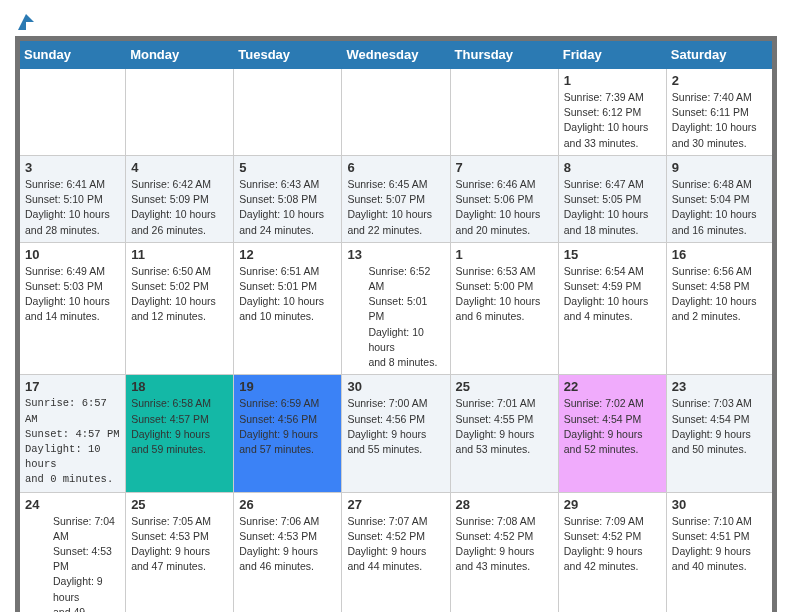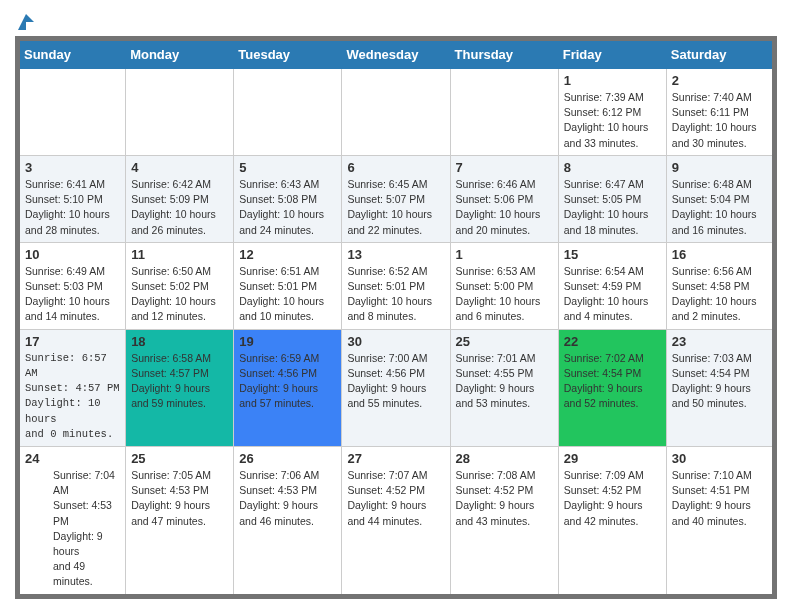--- a/index.html
+++ b/index.html
@@ -212,21 +212,21 @@
           </td>
           <td>
             <span class="day-number">12</span>
             <div class="day-info" style="white-space: pre-line;">Sunrise: 6:51 AM
 Sunset: 5:01 PM
 Daylight: 10 hours
 and 10 minutes.</div>
           </td>
           <td>
             <span class="day-number">13</span>
-            <div class="day-info" style="white-space: pre-line;">Sunrise: 6:52 AM
+            <div class="day-info" style="white-space: pre-line; margin-left: 21px;">Sunrise: 6:52 AM
 Sunset: 5:01 PM
 Daylight: 10 hours
 and 8 minutes.</div>
           </td>
           <td>
             <span class="day-number">1</span>
             <div class="day-info" style="white-space: pre-line;">Sunrise: 6:53 AM
 Sunset: 5:00 PM
 Daylight: 10 hours
 and 6 minutes.</div>
@@ -275,21 +275,21 @@
 Daylight: 9 hours
 and 55 minutes.</div>
           </td>
           <td style="background: rgb(240, 244, 248);">
             <span class="day-number">25</span>
             <div class="day-info" style="white-space: pre-line;">Sunrise: 7:01 AM
 Sunset: 4:55 PM
 Daylight: 9 hours
 and 53 minutes.</div>
           </td>
-          <td style="background: #22c55e; margin-left: 32px;">
+          <td style="background: #f0abfc; margin-left: 32px;">
             <span class="day-number">22</span>
             <div class="day-info" style="white-space: pre-line;">Sunrise: 7:02 AM
 Sunset: 4:54 PM
 Daylight: 9 hours
 and 52 minutes.</div>
           </td>
           <td style="background: rgb(240, 244, 248);">
             <span class="day-number">23</span>
             <div class="day-info" style="white-space: pre-line;">Sunrise: 7:03 AM
 Sunset: 4:54 PM

